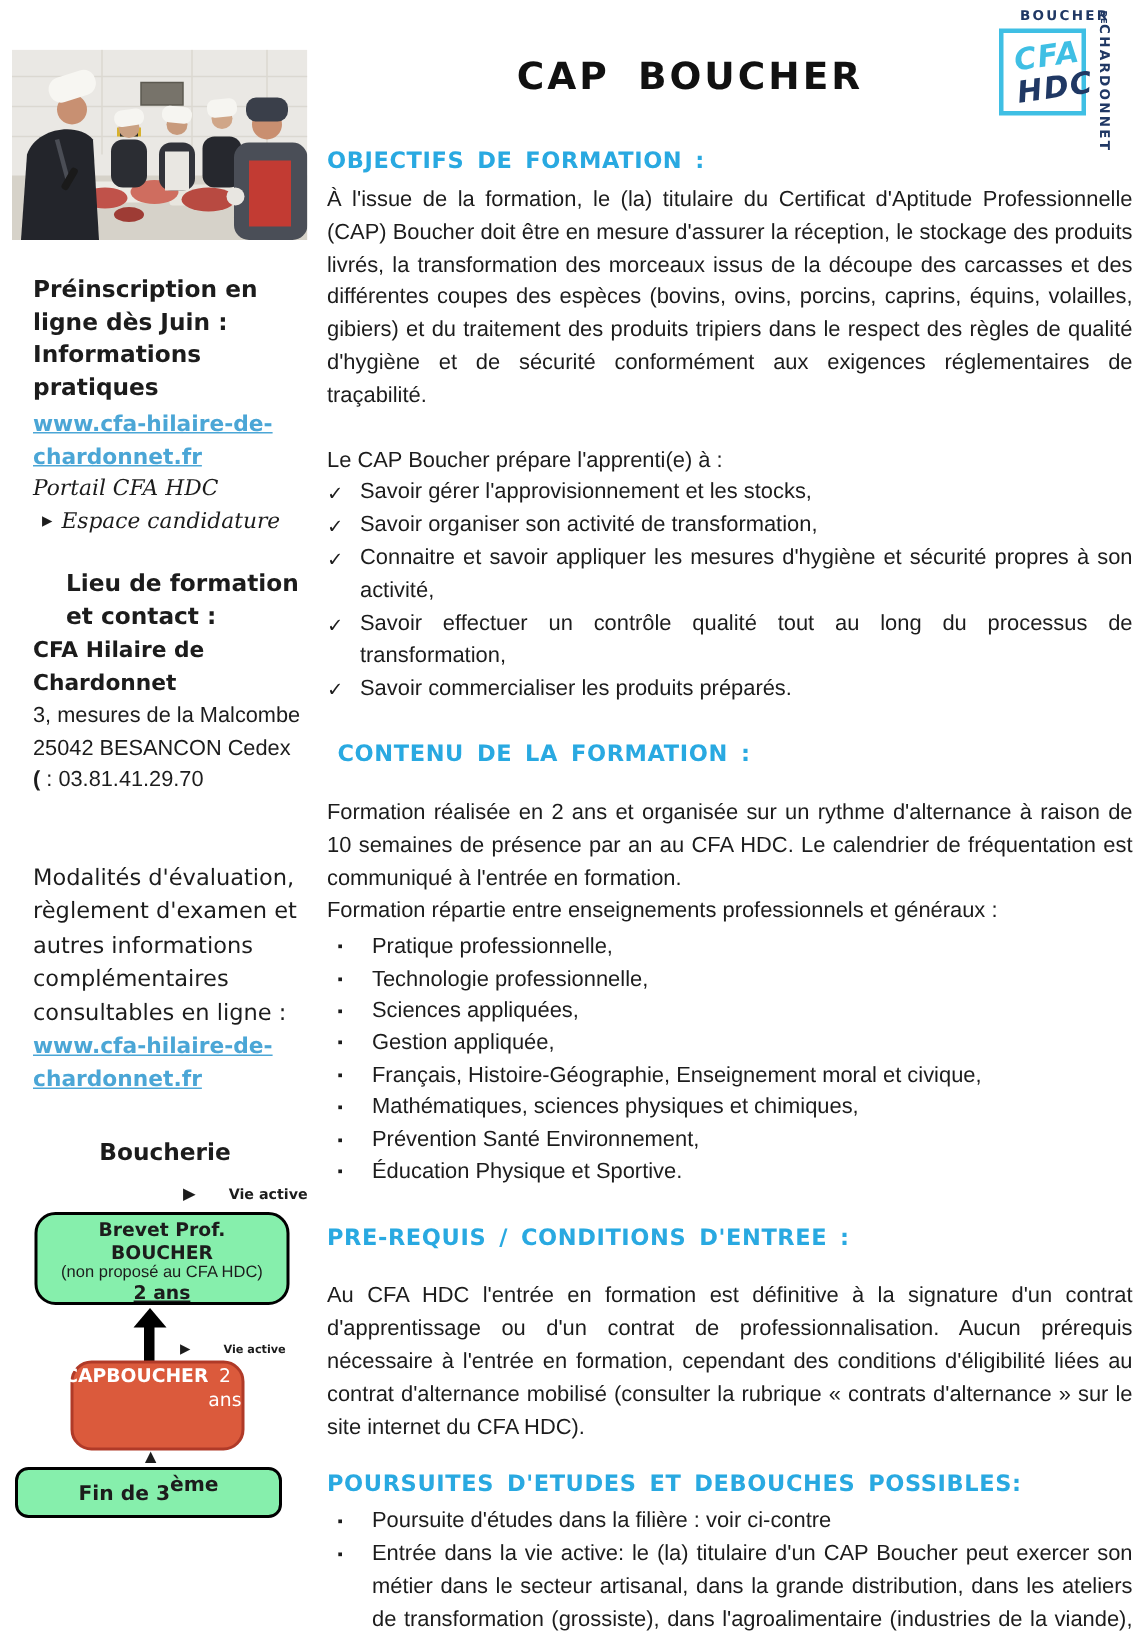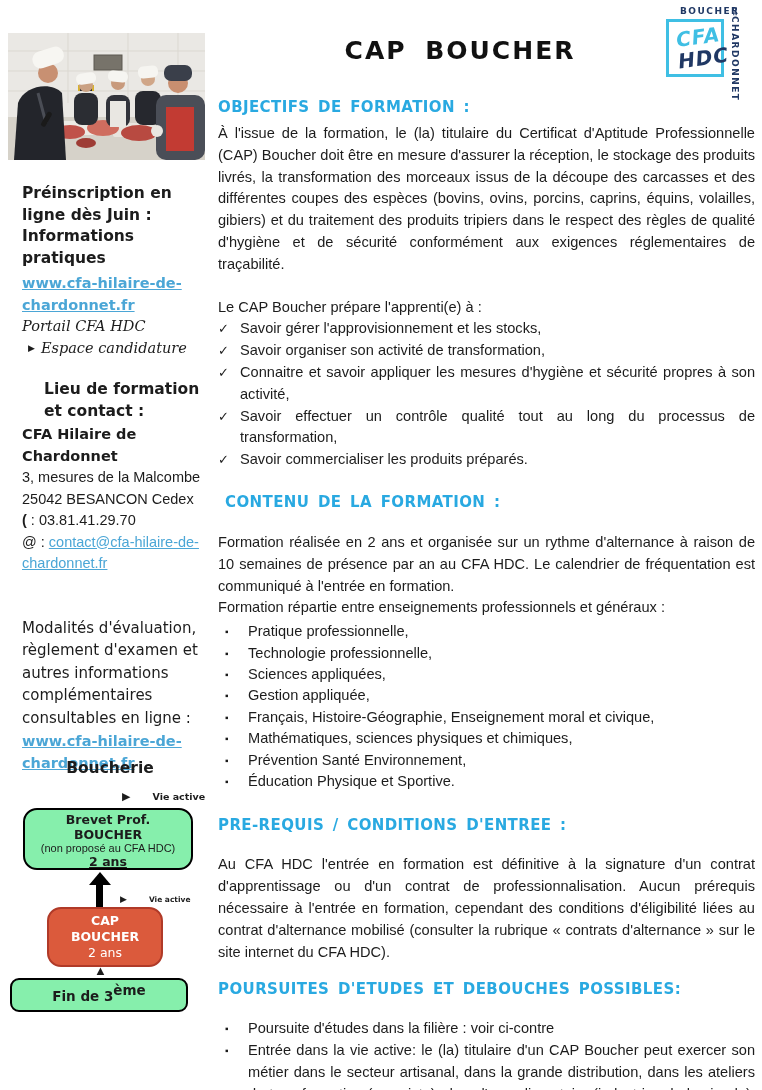--- a/index.html
+++ b/index.html
@@ -93,21 +93,21 @@
   .box-brevet .l-ans{font-family:"DejaVu Sans",sans-serif;font-weight:bold;font-size:12.5px;line-height:14px;text-decoration:underline;}
   .thick-arrow-head{
     position:absolute;left:79px;top:117px;width:0;height:0;
     border-left:11px solid transparent;border-right:11px solid transparent;
     border-bottom:13px solid #000;
   }
   .thick-arrow-stem{position:absolute;left:86px;top:129px;width:7px;height:24px;background:#000;}
   .box-cap{
     left:37px;top:152px;width:116px;height:60px;border-radius:14px;
     background:var(--red);border:2px solid var(--red-border);color:#fff;
-    display:flex;flex-direction:column;justify-content:center;
+    display:flex;justify-content:flex-end;
   }
   .box-cap div{font-family:"DejaVu Sans",sans-serif;font-weight:bold;font-size:12.5px;line-height:16px;}
   .box-cap .cap-ans{font-weight:normal;}
   .small-arrow{position:absolute;left:84px;top:209px;font-size:13px;line-height:13px;}
   .box-fin{left:0;top:223px;width:178px;height:34px;border-radius:9px;border:2px solid #000;padding-top:2px;}
   .box-fin .fin-txt{font-family:"DejaVu Sans",sans-serif;font-weight:bold;font-size:13.5px;}
   .box-fin sup{font-size:8px;}
 
   
   .main{position:absolute;left:218px;top:90px;width:537px;}
@@ -121,21 +121,21 @@
   .check-list{list-style:none;}
   .check-list li{display:flex;gap:9px;}
   .check-list .g{width:13px;flex:0 0 13px;font-size:13px;line-height:21.8px;}
   .check-list .t{flex:1;font-size:14.6px;line-height:21.8px;text-align:justify;}
   .h-contenu{margin-top:22px;margin-bottom:21px;padding-left:7px;}
   .sq-list{list-style:none;margin-top:2px;}
   .sq-list li{display:flex;gap:15px;padding-left:7px;}
   .sq-list .g{width:8px;flex:0 0 8px;font-size:10px;line-height:21.4px;}
   .sq-list .t{flex:1;font-size:14.6px;line-height:21.4px;text-align:justify;}
   .h-prereq{margin-top:24px;margin-bottom:20px;}
-  .h-pours{margin-top:17px;margin-bottom:20px;}
+  .h-pours{margin-top:17px;margin-bottom:6px;}
   .pours .t{line-height:21.8px;}
 </style>
 </head>
 <body>
 
 <div class="photo">
   <svg width="197" height="127" viewBox="0 0 197 127">
     <rect width="197" height="127" fill="#eae8e4"></rect>
     <g stroke="#dbd8d1" stroke-width="1">
       <line x1="0" y1="18" x2="197" y2="18"></line>
@@ -215,23 +215,20 @@
     <span>Espace candidature</span>
   </div>
 
   <div class="sb-h mt20">Lieu de formation et contact :</div>
   <div class="sb-body mt2" style="font-weight:bold;font-family:'DejaVu Sans',sans-serif;">CFA Hilaire de Chardonnet</div>
   <div class="sb-body">3, mesures de la Malcombe</div>
   <div class="sb-body">25042  BESANCON Cedex</div>
   <div class="contact-row">
     <span style="font-weight:bold;">(</span><span> : </span><span>03.81.41.29.70</span>
   </div>
-  <div class="contact-row">
-    <span>@</span><span> : </span><a class="email-link">contact@cfa-hilaire-de-chardonnet.fr</a>
-  </div>
 
   <div class="modalites mt42">Modalités d'évaluation, règlement d'examen et autres informations complémentaires consultables en ligne :</div>
   <a class="sb-link mt2">www.cfa-hilaire-de-chardonnet.fr</a>
 </div>
 
 <div class="diagram">
   <div class="diag-title">Boucherie</div>
 
   <div class="via via-top">
     <span class="tri">▶</span>

